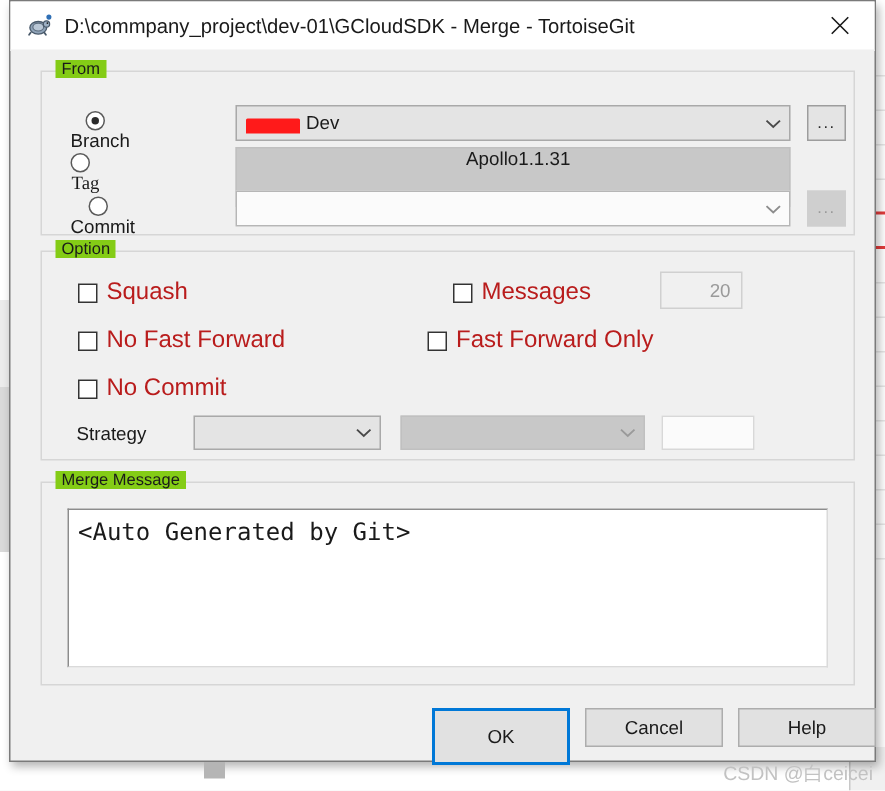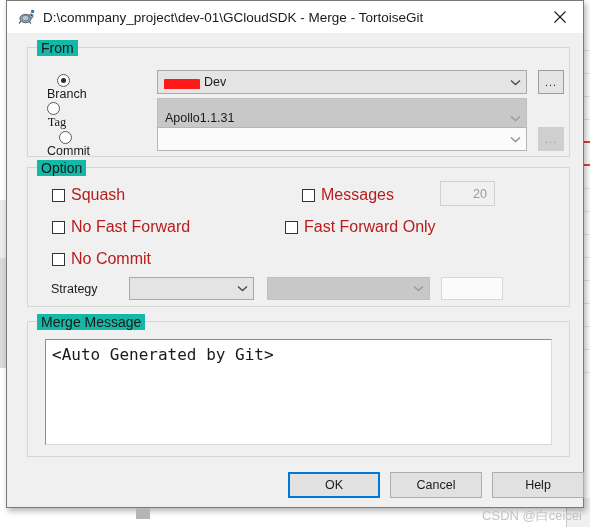--- a/index.html
+++ b/index.html
@@ -75,23 +75,23 @@
   #close-btn svg{display:block;}
 
   
   .group{
     position:absolute;
     border:1px solid #d6d6d6;
     box-sizing:border-box;
   }
   .group-title{
     position:absolute;top:-8px;left:9px;
-    background:#14b8a6;
+    background:#84cc16;
     padding:0 4px;
-    font-size:14px;color:#1a1a1a;
+    font-size:11px;color:#1a1a1a;
     white-space:nowrap;
   }
 
   #group-from{left:20px;top:46px;width:543px;height:110px;}
   #group-option{left:20px;top:166px;width:543px;height:140px;}
   #group-merge{left:20px;top:320px;width:543px;height:136px;}
 
   
   .radio-row{position:absolute;display:flex;align-items:center;flex-direction:column;}
   .radio{
@@ -280,21 +280,21 @@
           <path d="M1 1.4 L5.5 5.6 L10 1.4" fill="none" stroke="#4a4a4a" stroke-width="1.3"></path>
         </svg>
     </span>
   </div>
   <div class="dotsbtn" style="left:531px;top:69px;width:26px;height:24px;">...</div>
 
   <div class="radio-row" style="left:40px;top:101px;font-family:Liberation Serif, serif;">
     <span class="radio"></span>
     <span class="radio-label">Tag</span>
   </div>
-  <div class="combo disabled" style="left:150px;top:97px;width:370px;height:40px;">
+  <div class="combo disabled" style="left:150px;top:97px;width:370px;height:40px;flex-direction:column;">
     <span class="ctext">Apollo1.1.31</span>
     <span class="arrow">
       <svg width="11" height="7" viewBox="0 0 11 7">
           <path d="M1 1.4 L5.5 5.6 L10 1.4" fill="none" stroke="#9a9a9a" stroke-width="1.3"></path>
         </svg>
     </span>
   </div>
 
   <div class="radio-row" style="left:40px;top:130px;">
     <span class="radio"></span>
@@ -355,19 +355,19 @@
         </svg>
     </span>
   </div>
   <div class="textfield" style="left:434px;top:276px;width:62px;height:23px;"></div>
 
   <div class="group" id="group-merge">
     <span class="group-title">Merge Message</span>
   </div>
   <div id="merge-text">&lt;Auto Generated by Git&gt;</div>
 
-  <div class="btn default" style="left:281px;top:471px;width:92px;height:26px;">OK</div>
+  <div class="btn default" style="left:281px;top:471px;width:92px;height:38px;">OK</div>
   <div class="btn" style="left:485px;top:471px;width:92px;height:26px;">Help</div>
   <div class="btn" style="left:383px;top:471px;width:92px;height:26px;">Cancel</div>
 </div>
 
 <div id="bottom-nub"></div>
 <div id="watermark">CSDN @白ceicei</div>
 
 </body></html>

